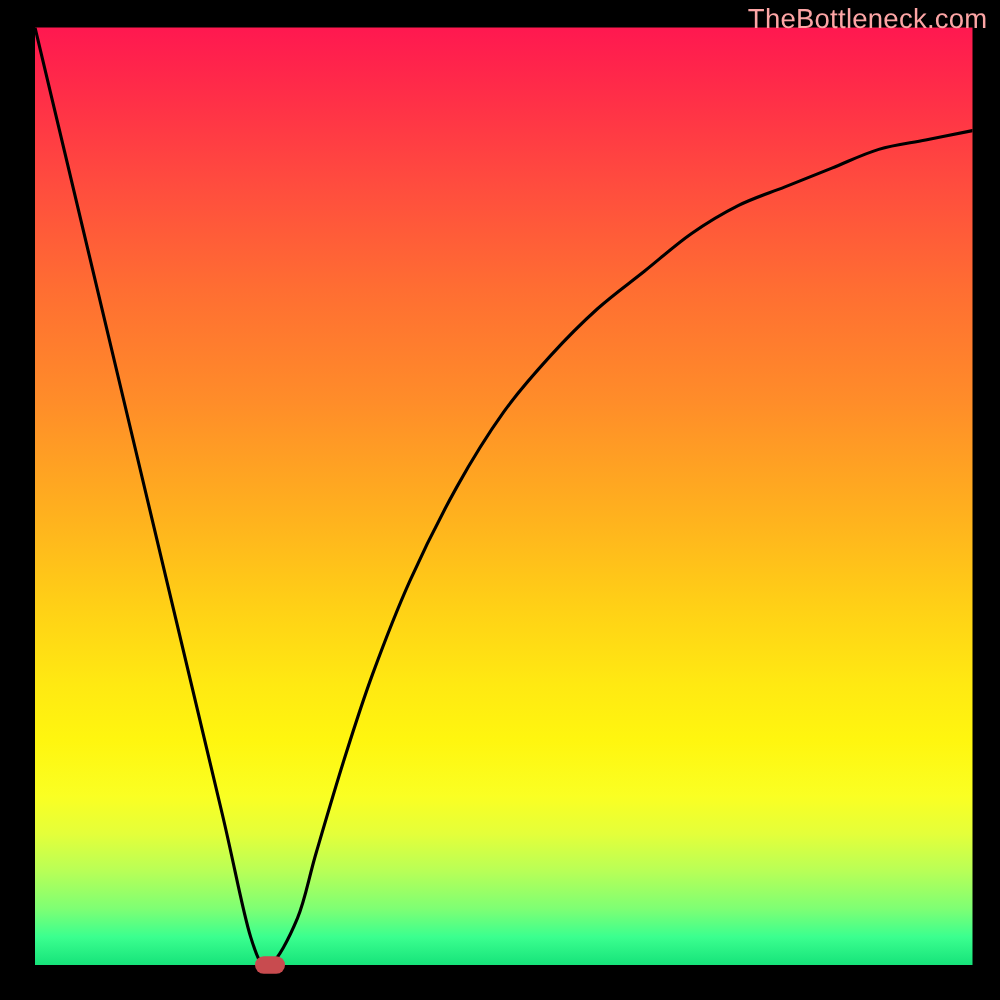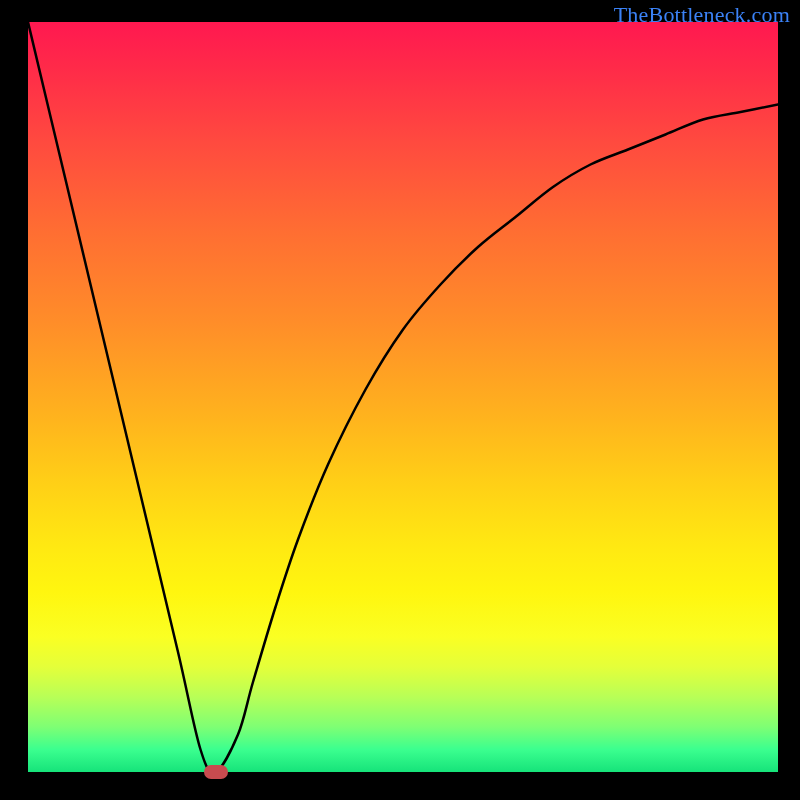--- a/index.html
+++ b/index.html
@@ -38,26 +38,26 @@
       #b8ff57 90%,
       #7eff74 94%,
       #3bff8f 97%,
       #16e37a 100%
     );
   }
   .watermark {
     position: absolute;
     top: 2px;
     right: 10px;
-    color: #3b82f6;
+    color: #fca5a5;
     font-size: 22px;
     font-weight: 500;
     letter-spacing: 0.2px;
     z-index: 50;
-    font-family: Liberation Serif, serif;
+    font-family: Liberation Sans, sans-serif;
   }
   .curve-svg {
     position: absolute;
     left: 0;
     top: 0;
     width: 750px;
     height: 750px;
     z-index: 10;
   }
   .marker {

